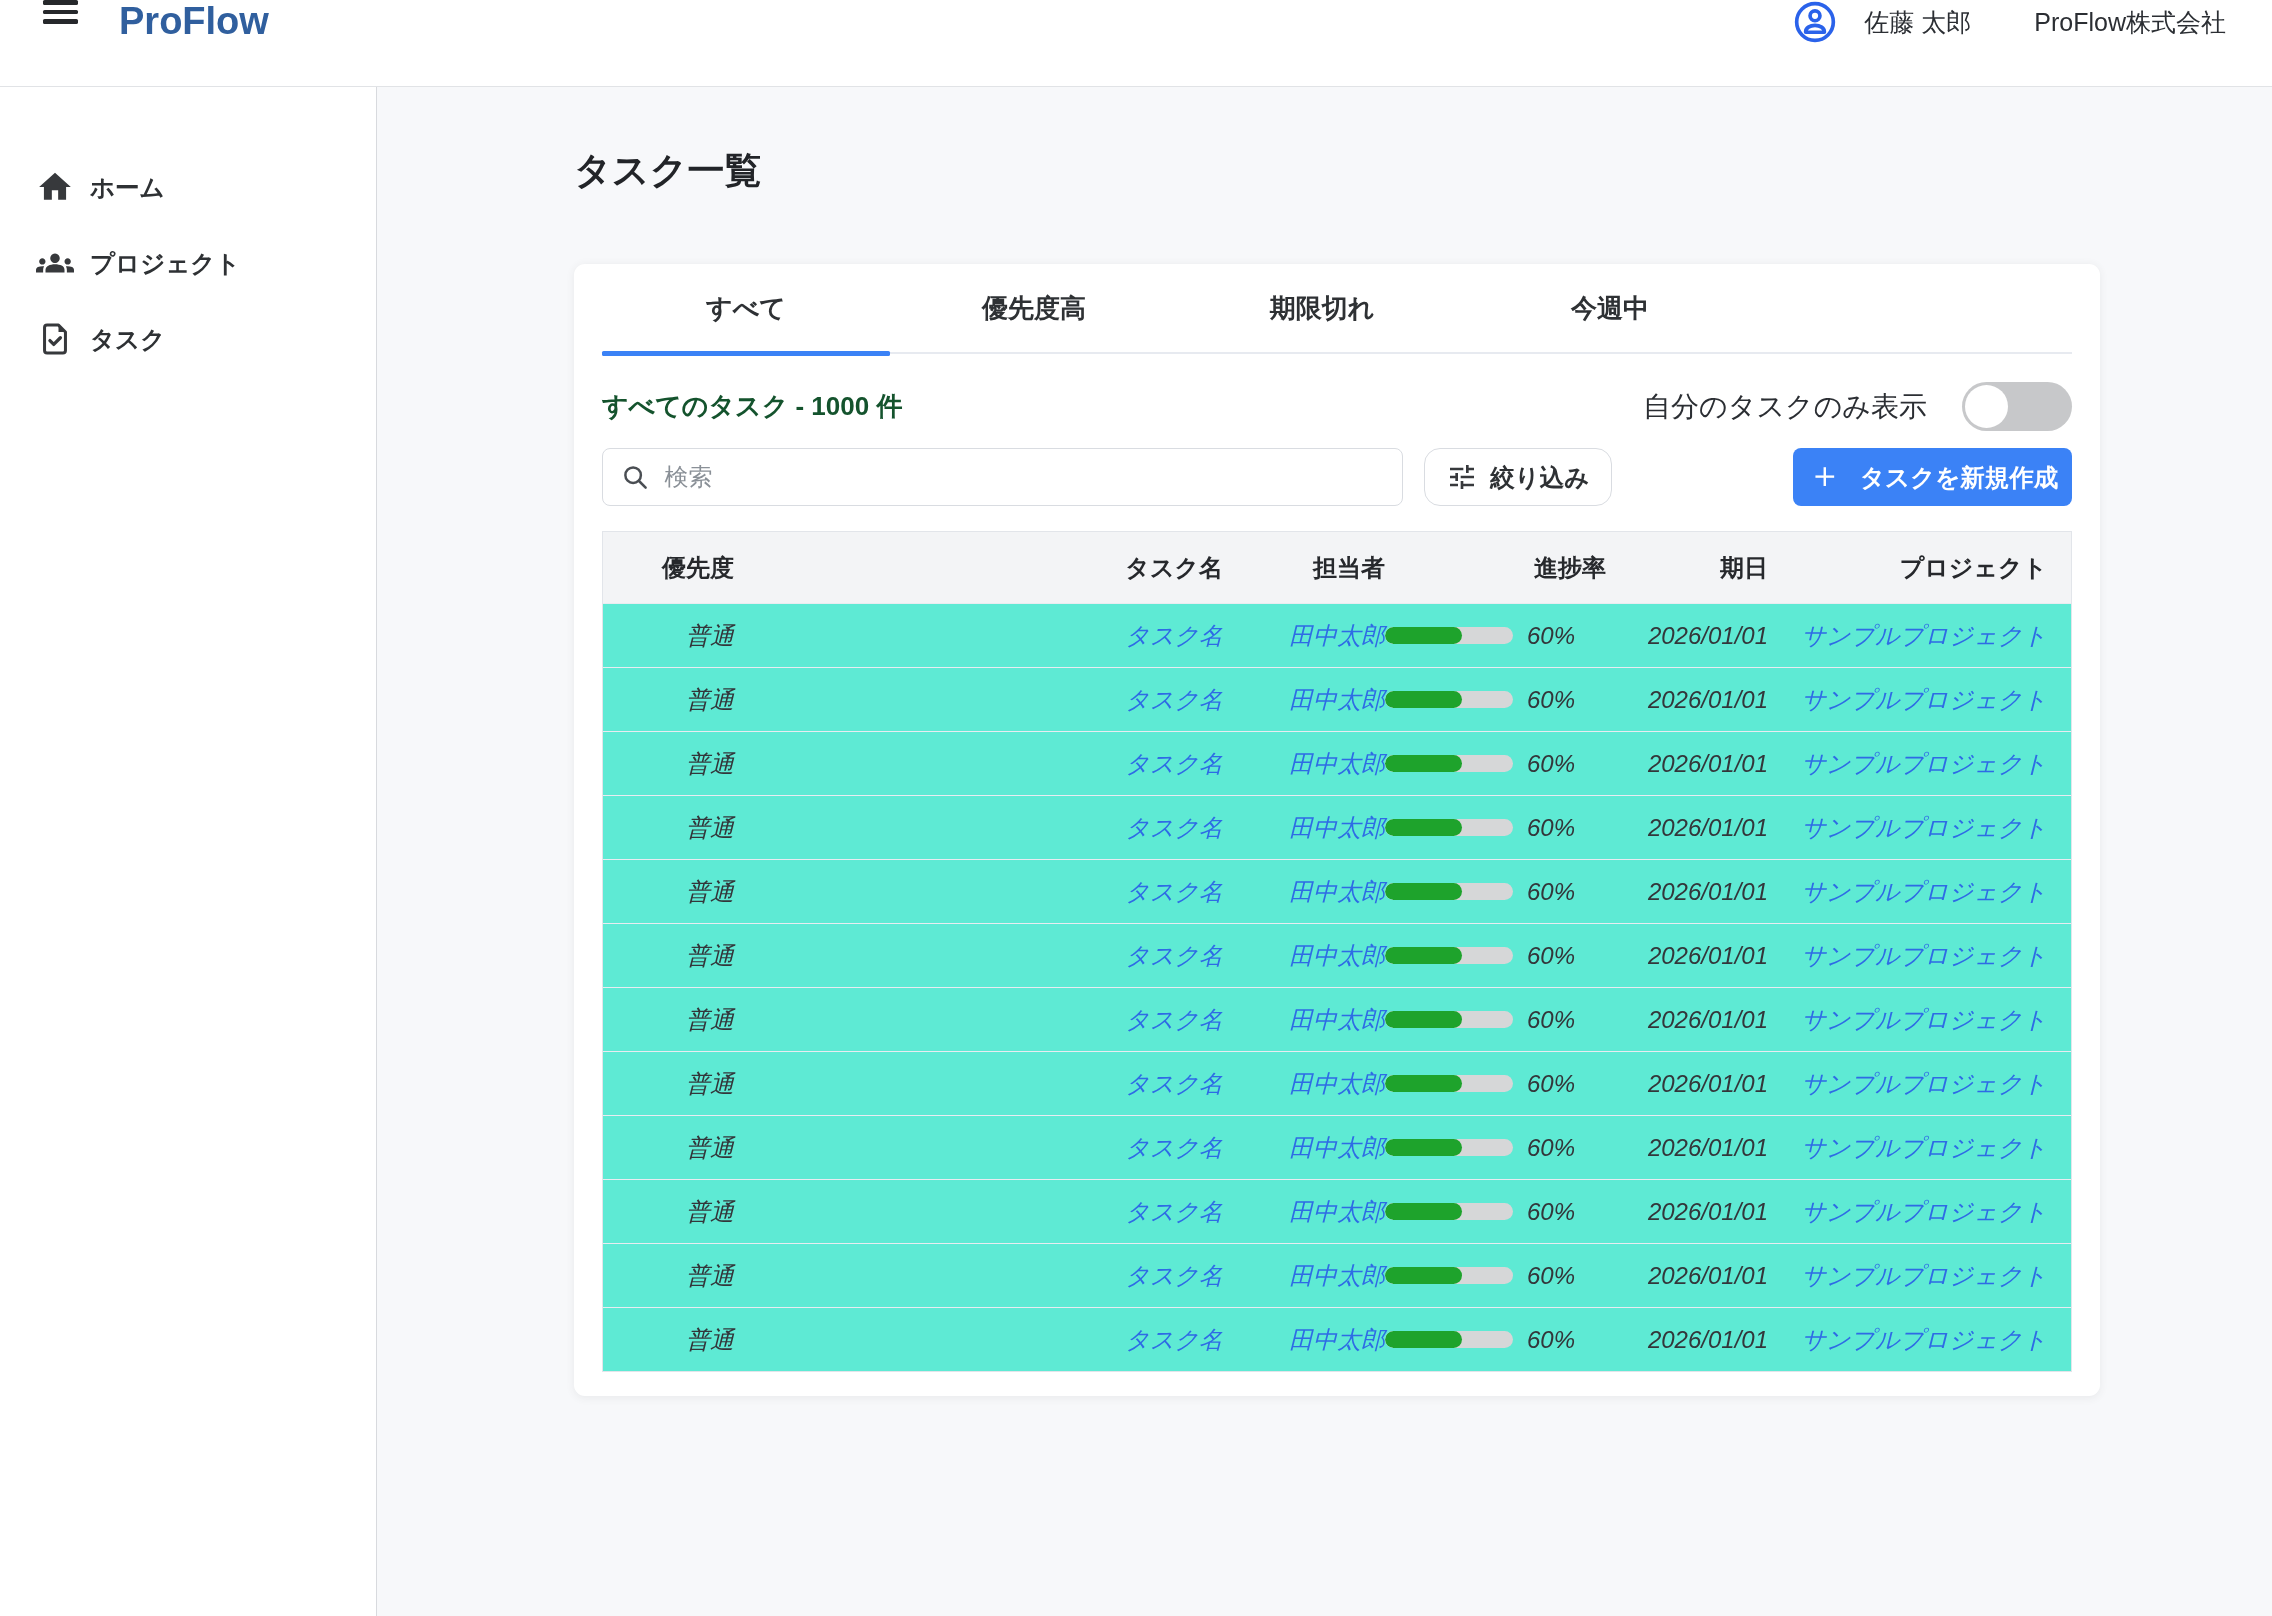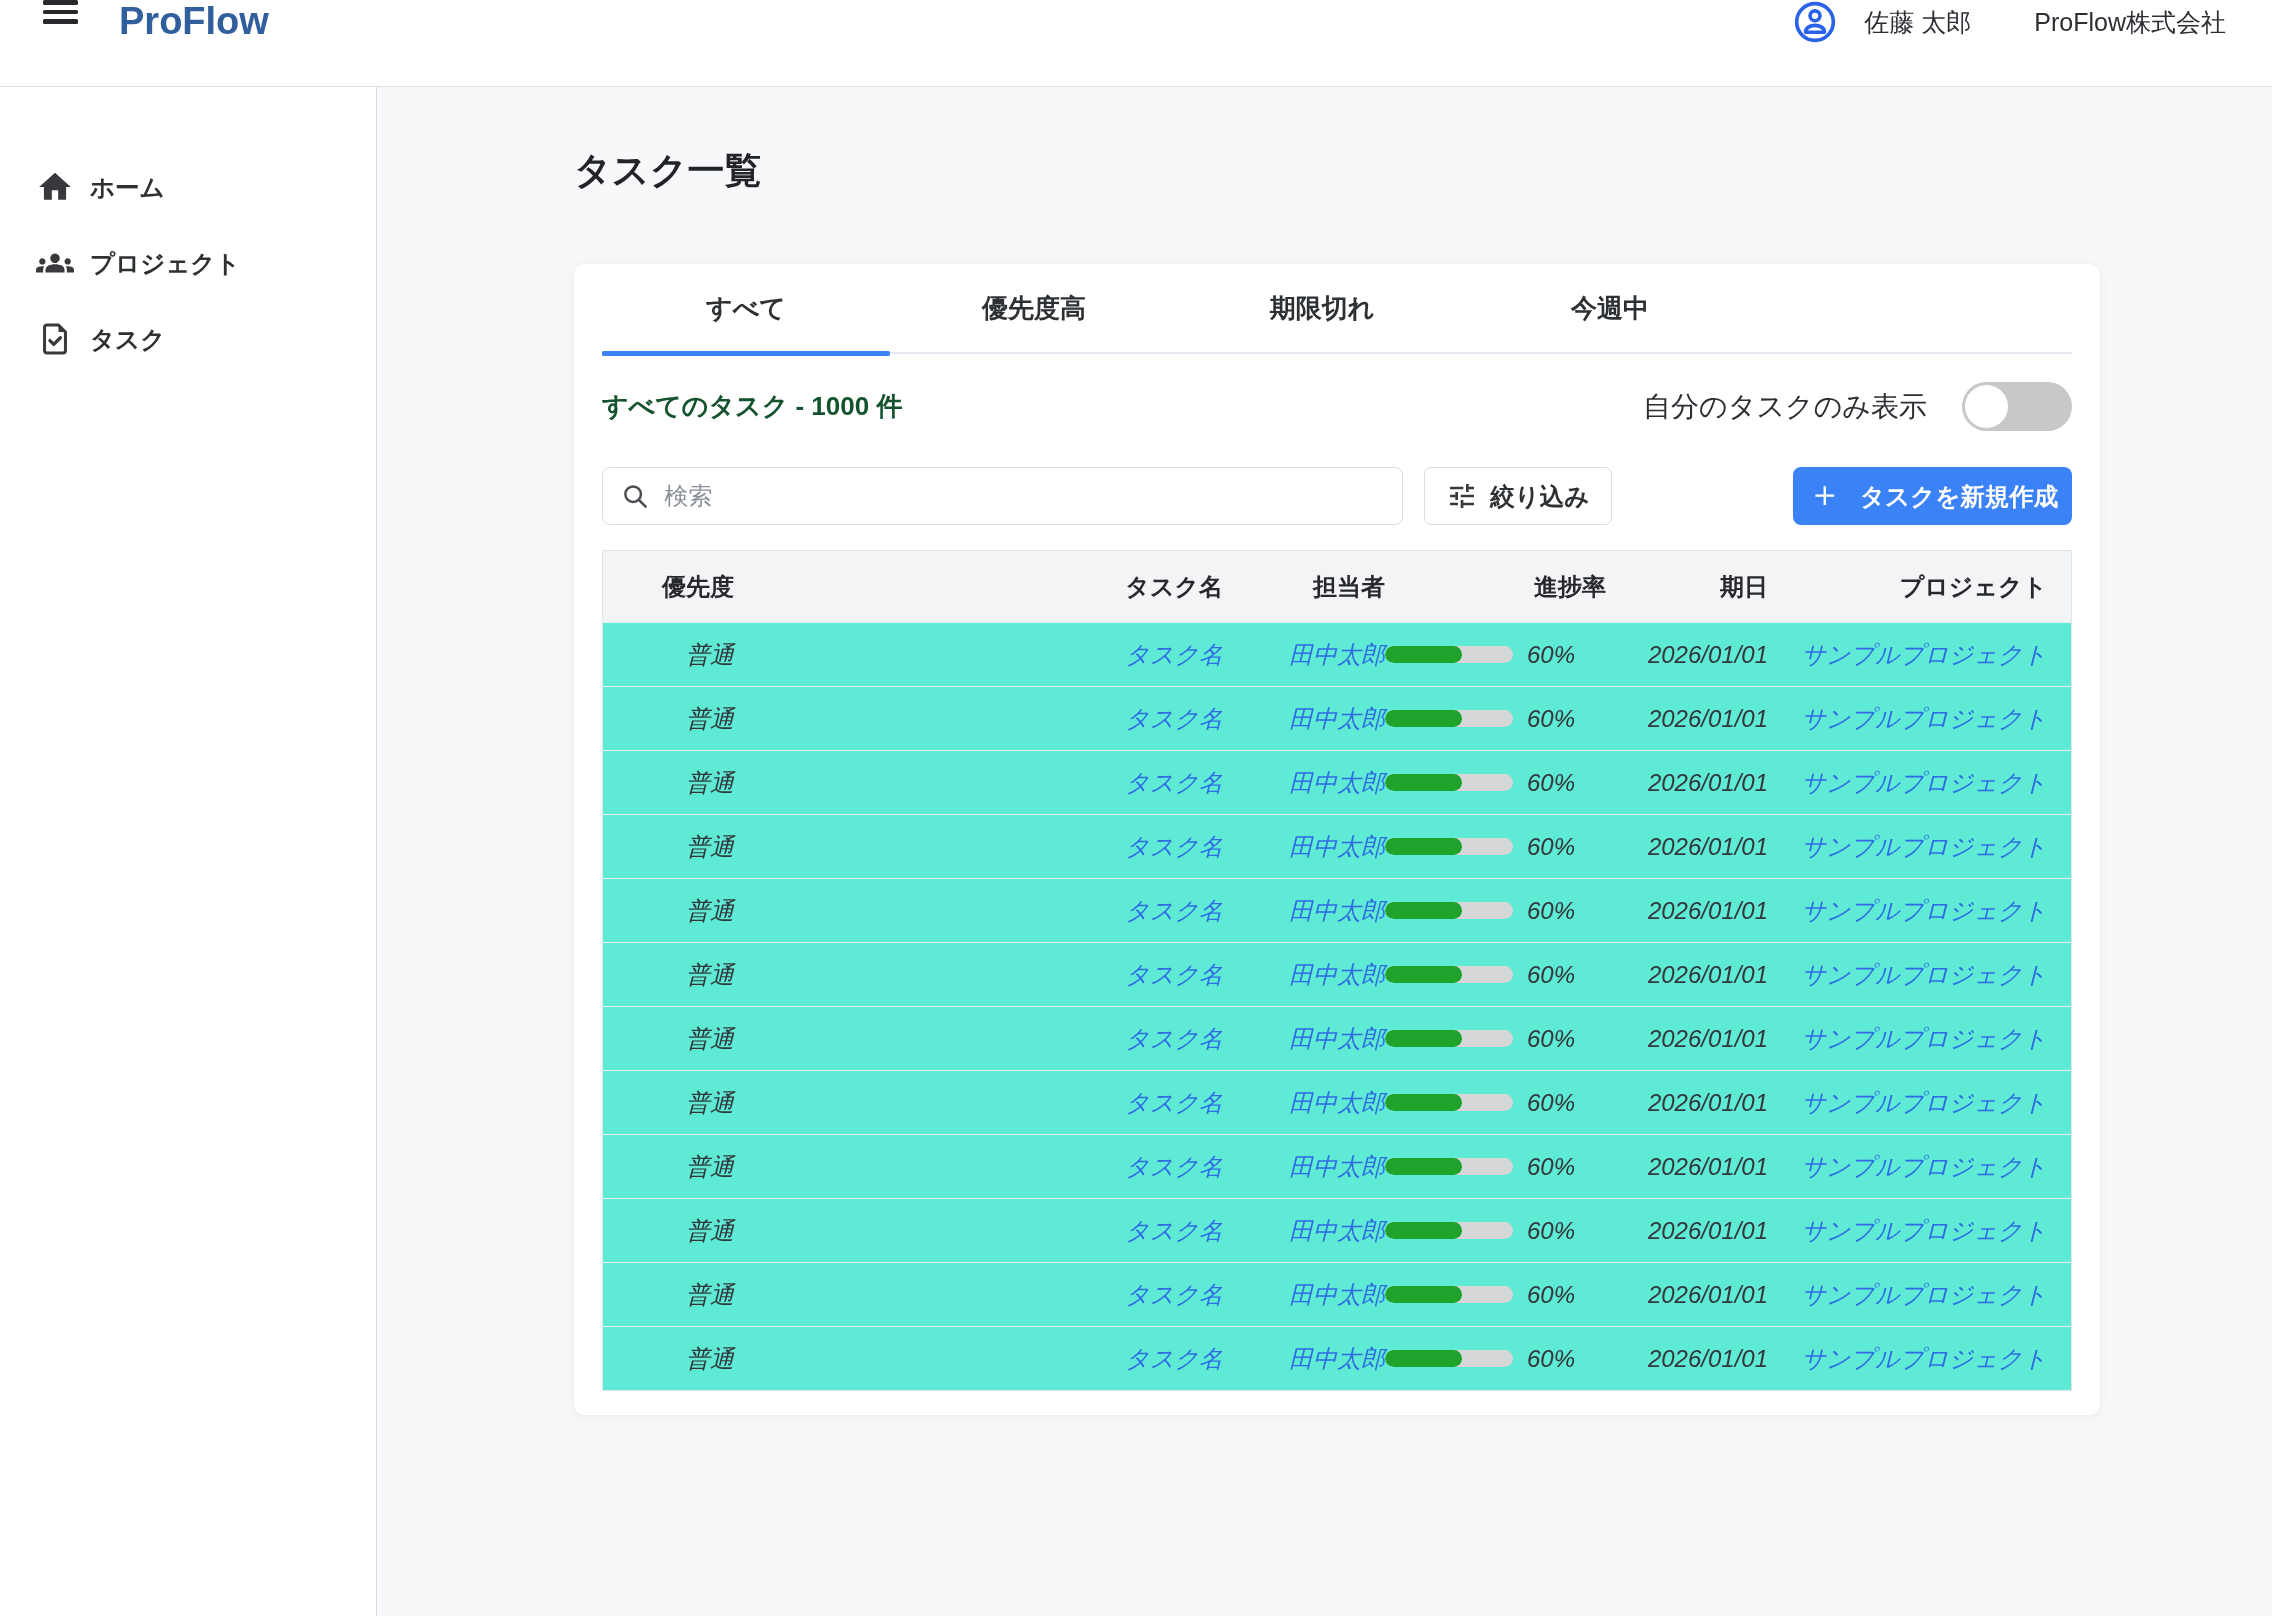--- a/index.html
+++ b/index.html
@@ -50,28 +50,28 @@
 
   
   .summary-row { margin-top:27px; display:flex; align-items:center; height:51px; }
   .summary-text { font-size:26px; font-weight:700; color:#14532d; }
   .toggle-group { margin-left:auto; display:flex; align-items:center; }
   .toggle-label { font-size:28px; color:#2b2e33; margin-right:35px; }
   .toggle { width:110px; height:49px; border-radius:24.5px; background:#c7c8ca; position:relative; cursor:pointer; }
   .toggle .knob { position:absolute; top:3.2px; left:3.2px; width:43px; height:43px; border-radius:50%; background:#ffffff; }
 
   
-  .toolbar-row { margin-top:35px; display:flex; align-items:stretch; height:58px; }
+  .toolbar-row { margin-top:16px; display:flex; align-items:stretch; height:58px; }
   .search-box { width:801px; border:1.6px solid #d9dce1; border-radius:8px; background:#fff;
                 display:flex; align-items:center; padding:0 17.4px; }
   .search-box svg { width:30px; height:30px; flex:0 0 30px; }
   .search-input { border:none; outline:none; margin-left:14px; flex:1; font-size:24px; color:#2b2e33;
                   font-family:"Liberation Sans","DejaVu Sans",sans-serif; background:transparent; }
   .search-input::placeholder { color:#8a9097; }
-  .filter-btn { margin-left:20.5px; width:188px; border:1.6px solid #d9dce1; border-radius:7px; background:#fff;
+  .filter-btn { margin-left:20.5px; width:188px; border:1.6px solid #d9dce1; border-radius:16px; background:#fff;
                 display:flex; align-items:center; justify-content:center; cursor:pointer;
                 font-family:inherit; }
   .filter-btn svg { width:32px; height:32px; }
   .filter-btn .filter-label { margin-left:12.6px; font-size:24.5px; font-weight:700; color:#2e3134; }
   .create-btn { margin-left:auto; width:279px; border:none; border-radius:8px; background:#3b82f6;
                 display:flex; align-items:center; justify-content:center; cursor:pointer; font-family:inherit; }
   .create-btn .plus { color:#ffffff; font-size:36px; font-weight:400; line-height:1; margin-right:17.4px; margin-top:-3.2px; }
   .create-btn .create-label { font-size:24.5px; font-weight:700; color:#ffffff; }
 
   

